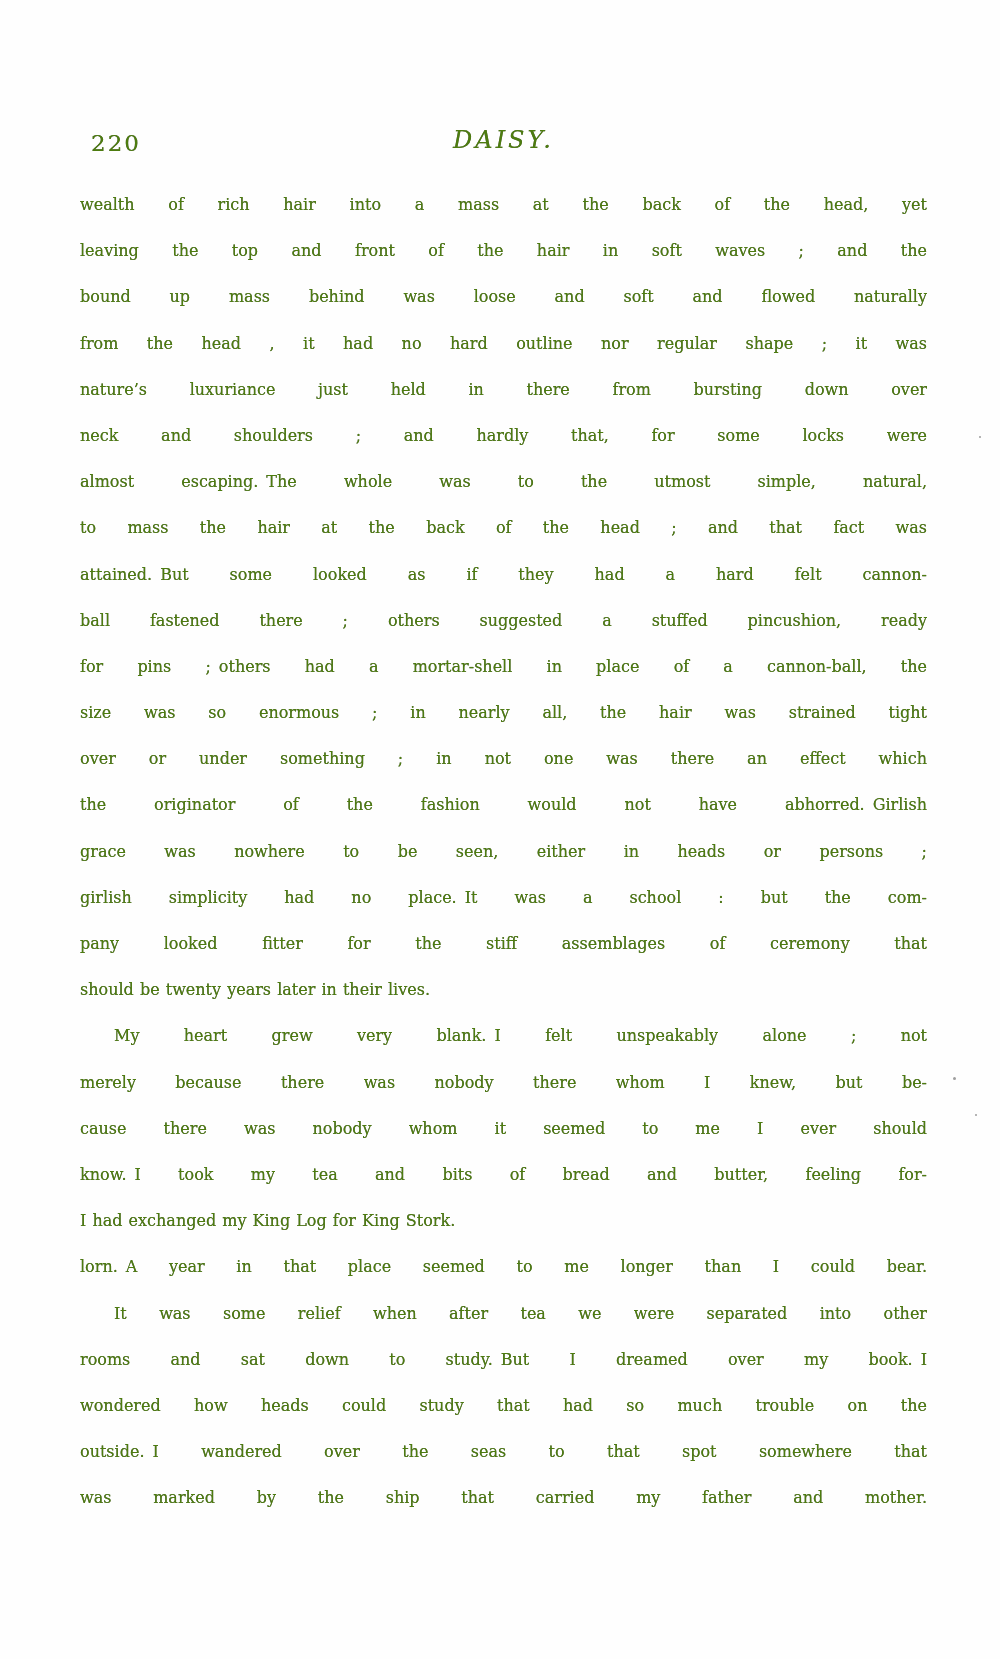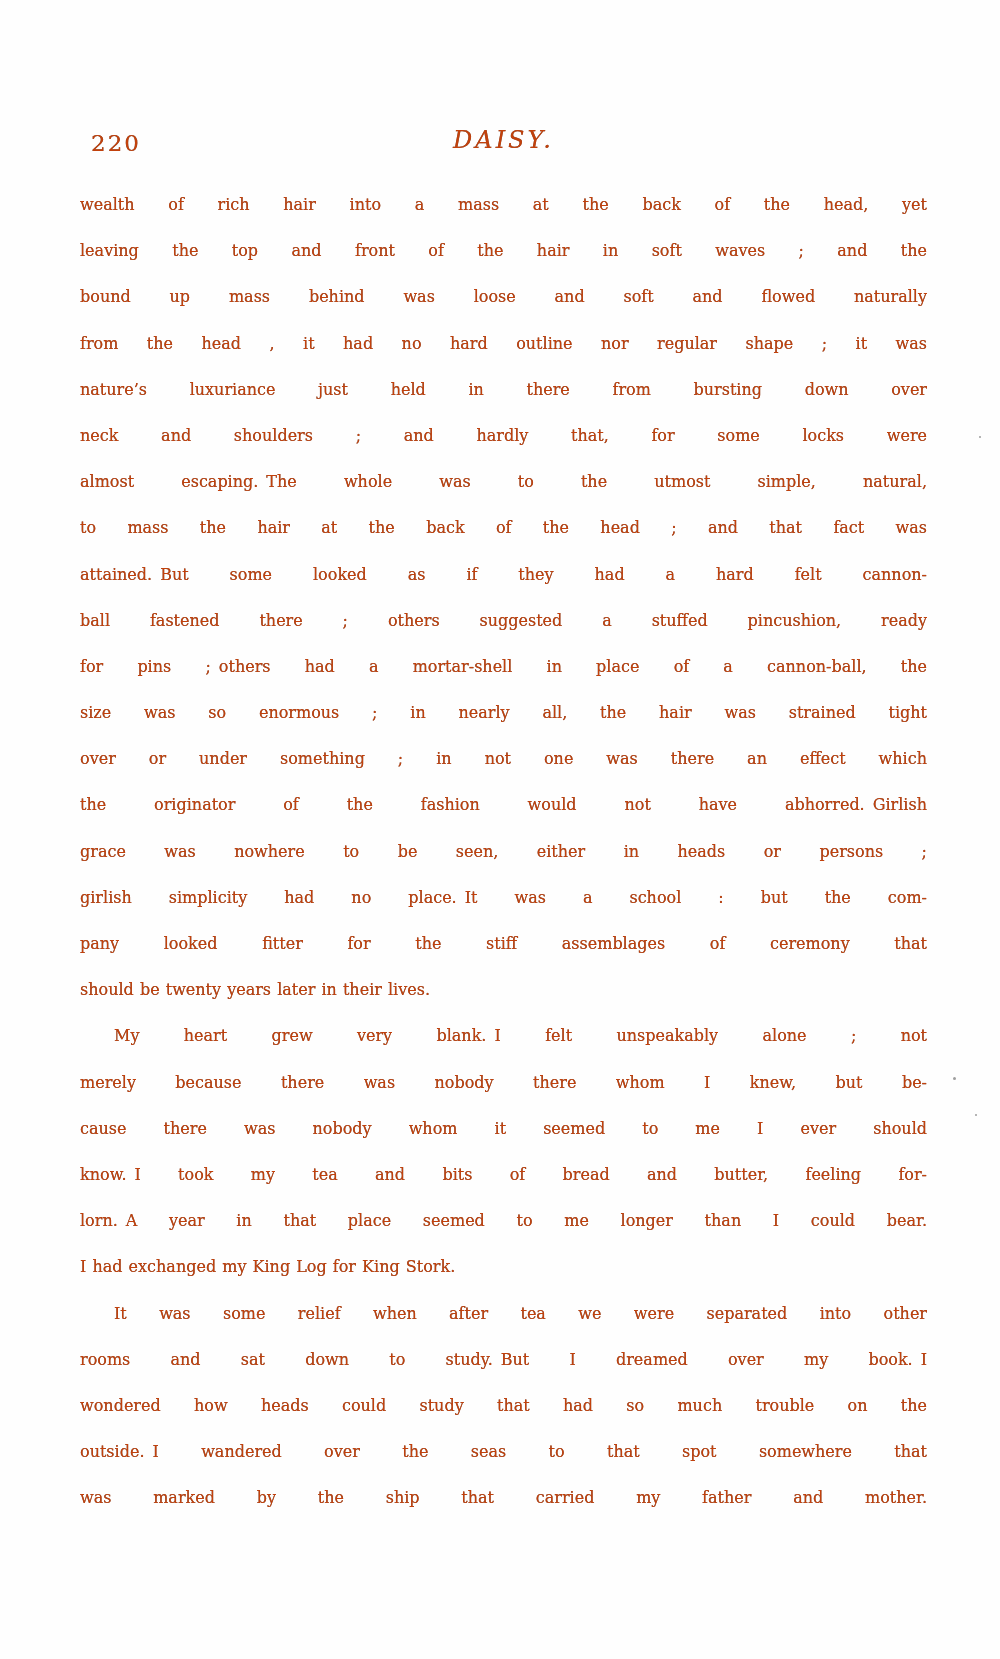--- a/index.html
+++ b/index.html
@@ -1,21 +1,21 @@
 <!DOCTYPE html>
 <html><head>
 <meta charset="utf-8">
 <style>
   html,body { margin:0; padding:0; background:#e8e8e8; }
   .page {
     position:relative;
     width:1000px; height:1659px;
     margin:0 auto;
     background:#fefefe;
-    color:#c2410c;
+    color:#4d7c0f;
     font-family:"DejaVu Serif","Liberation Serif",serif;
     overflow:hidden;
     text-shadow:0 0 0.5px rgba(10,10,10,0.6);
   }
   .pageno {
     position:absolute; left:91px; top:130px;
     font-size:23px; letter-spacing:2px;
   }
   .title {
     position:absolute; left:80px; top:126px; width:847px;
@@ -79,22 +79,22 @@
       <div class="line">girlish simplicity had no place. It was a school : but the com-</div>
       <div class="line">pany looked fitter for the stiff assemblages of ceremony that</div>
       <div class="line end">should be twenty years later in their lives.</div>
     </div>
 
     <div class="para">
       <div class="line indent">My heart grew very blank. I felt unspeakably alone ; not</div>
       <div class="line">merely because there was nobody there whom I knew, but be-</div>
       <div class="line">cause there was nobody whom it seemed to me I ever should</div>
       <div class="line">know. I took my tea and bits of bread and butter, feeling for-</div>
+      <div class="line end">I had exchanged my King Log for King Stork.</div>
       <div class="line">lorn. A year in that place seemed to me longer than I could bear.</div>
-      <div class="line end">I had exchanged my King Log for King Stork.</div>
     </div>
 
     <div class="para">
       <div class="line indent">It was some relief when after tea we were separated into other</div>
       <div class="line">rooms and sat down to study. But I dreamed over my book. I</div>
       <div class="line">wondered how heads could study that had so much trouble on the</div>
       <div class="line">outside. I wandered over the seas to that spot somewhere that</div>
       <div class="line">was marked by the ship that carried my father and mother.</div>
     </div>
 

